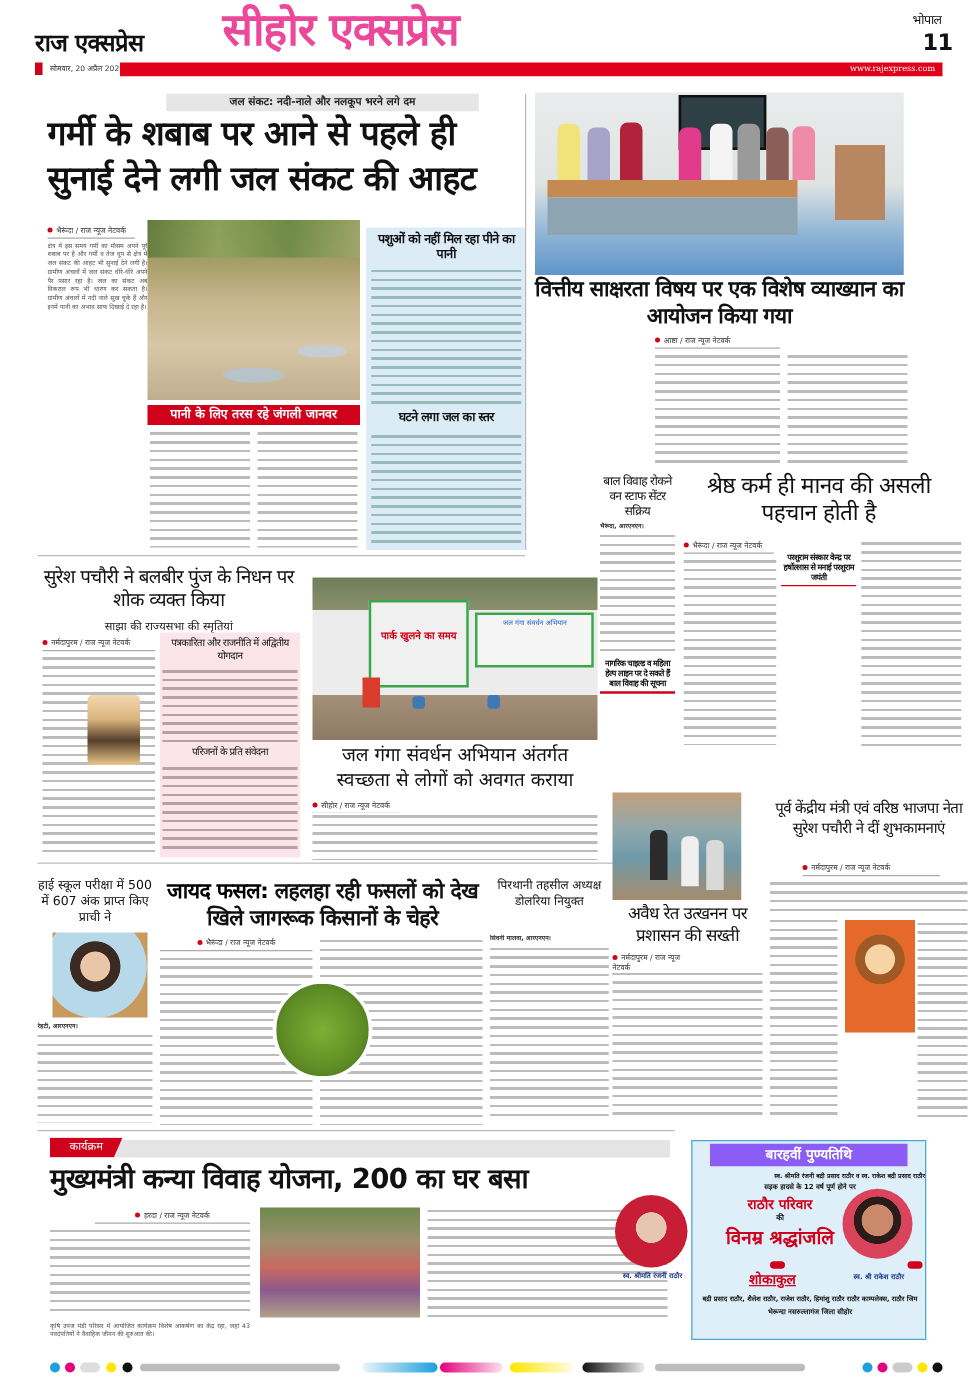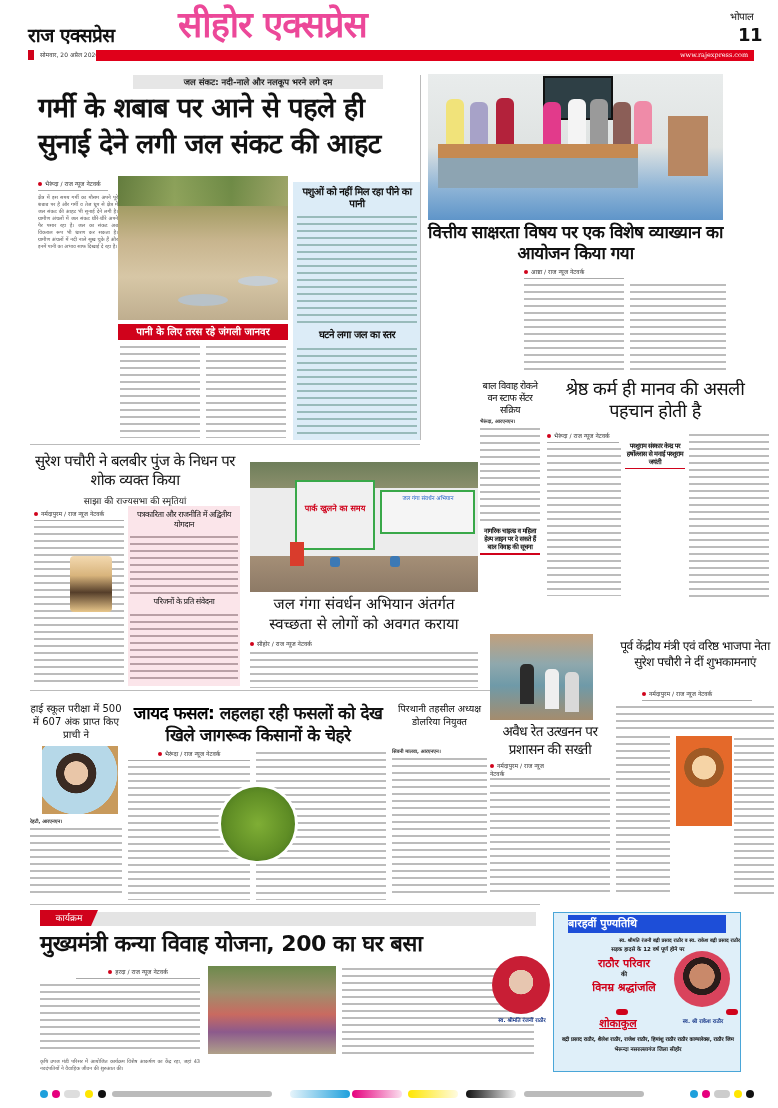--- a/index.html
+++ b/index.html
@@ -192,26 +192,26 @@
   <div class="abs byline" style="left:40px;top:60px;width:124px;text-align:center;">
     <span class="dot"></span><span>हरदा / राज न्यूज नेटवर्क</span>
   </div>
   <div class="abs lines" style="left:4px;top:74px;width:160px;height:70px;"></div>
   <div class="abs photo" style="left:172px;top:58px;width:128px;height:88px;background:linear-gradient(180deg,#6d8a4c 0%,#9e8f6d 30%,#c96a60 55%,#8c5a8c 75%,#b0a18a 100%);"></div>
   <div class="abs lines" style="left:306px;top:58px;width:192px;height:88px;"></div>
   <div class="abs body-text" style="left:4px;top:150px;width:160px;height:20px;">कृषि उपज मंडी परिसर में आयोजित कार्यक्रम विशेष आकर्षण का केंद्र रहा, जहां 43 नवदंपतियों ने वैवाहिक जीवन की शुरुआत की।</div>
 </div>
 
 <div class="abs" style="left:553px;top:912px;width:188px;height:160px;background:#dfeff9;border:1px solid #4aa6d8;">
-  <div class="abs" style="left:14px;top:2px;width:158px;height:18px;background:#1d4ed8;color:#fff;font-size:11px;line-height:18px;text-align:left;font-weight:bold;">बारहवीं पुण्यतिथि</div>
+  <div class="abs" style="left:14px;top:2px;width:158px;height:18px;background:#8b5cf6;color:#fff;font-size:11px;line-height:18px;text-align:center;font-weight:bold;">बारहवीं पुण्यतिथि</div>
   <div class="abs" style="left:-110px;top:24px;width:296px;font-size:5px;text-align:right;font-weight:bold;color:#111;white-space:nowrap;overflow:hidden;">स्व. श्रीमति रंजनी बद्री प्रसाद राठौर व स्व. राकेश बद्री प्रसाद राठौर</div>
   <div class="abs" style="left:2px;top:32px;width:184px;font-size:5.5px;text-align:center;font-weight:bold;color:#111;">सड़क हादसे के 12 वर्ष पूर्ण होने पर</div>
   <div class="abs" style="left:30px;top:42px;width:80px;font-size:11px;text-align:center;font-weight:bold;color:#d0021b;">राठौर परिवार</div>
   <div class="abs" style="left:30px;top:57px;width:80px;font-size:6px;text-align:center;font-weight:bold;color:#111;">की</div>
-  <div class="abs" style="left:25px;top:66px;width:90px;font-size:11px;text-align:center;font-weight:bold;color:#d0021b;">विनम्र श्रद्धांजलि</div>
+  <div class="abs" style="left:25px;top:66px;width:90px;font-size:15px;text-align:center;font-weight:bold;color:#d0021b;">विनम्र श्रद्धांजलि</div>
   <div class="abs photo" style="left:-110px;top:32px;width:0;height:0;"></div>
   <div class="abs photo" style="left:120px;top:38px;width:56px;height:56px;border-radius:50%;background:radial-gradient(circle at 50% 45%,#c9896a 0 30%,#2b1c1a 31% 45%,#d9435c 46% 100%);"></div>
   <div class="abs" style="left:62px;top:96px;width:12px;height:6px;border-radius:3px;background:#d0021b;"></div>
   <div class="abs" style="left:172px;top:96px;width:12px;height:6px;border-radius:3px;background:#d0021b;"></div>
   <div class="abs" style="left:114px;top:104px;width:70px;font-size:5.5px;text-align:center;color:#1a3a8a;font-weight:bold;">स्व. श्री राकेश राठौर</div>
   <div class="abs" style="left:34px;top:102px;width:60px;font-size:11px;text-align:center;font-weight:bold;color:#d0021b;text-decoration:underline;">शोकाकुल</div>
   <div class="abs" style="left:2px;top:122px;width:184px;font-size:5.3px;text-align:center;font-weight:bold;color:#111;white-space:nowrap;overflow:hidden;">बद्री प्रसाद राठौर, शैलेश राठौर, राजेश राठौर, हिमांशु राठौर राठौर काम्पलेक्स, राठौर जिम</div>
   <div class="abs" style="left:2px;top:132px;width:184px;font-size:5.5px;text-align:center;font-weight:bold;color:#111;">भेरून्दा नसरुल्लागंज जिला सीहोर</div>
 </div>
 <div class="abs photo" style="left:492px;top:956px;width:58px;height:58px;border-radius:50%;background:radial-gradient(circle at 50% 45%,#e7c6b0 0 28%,#c81e35 29% 100%);"></div>

